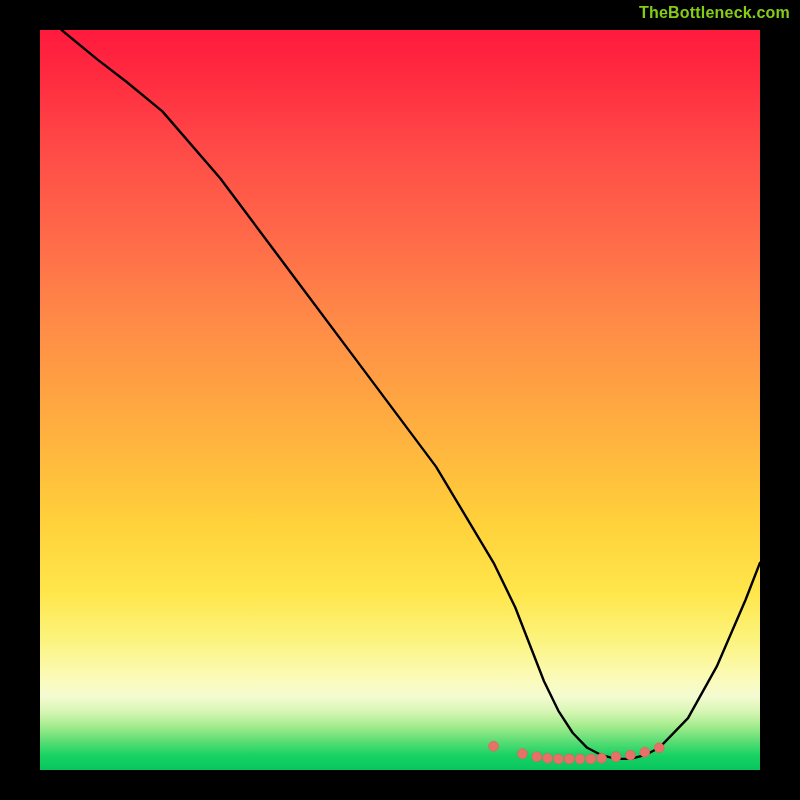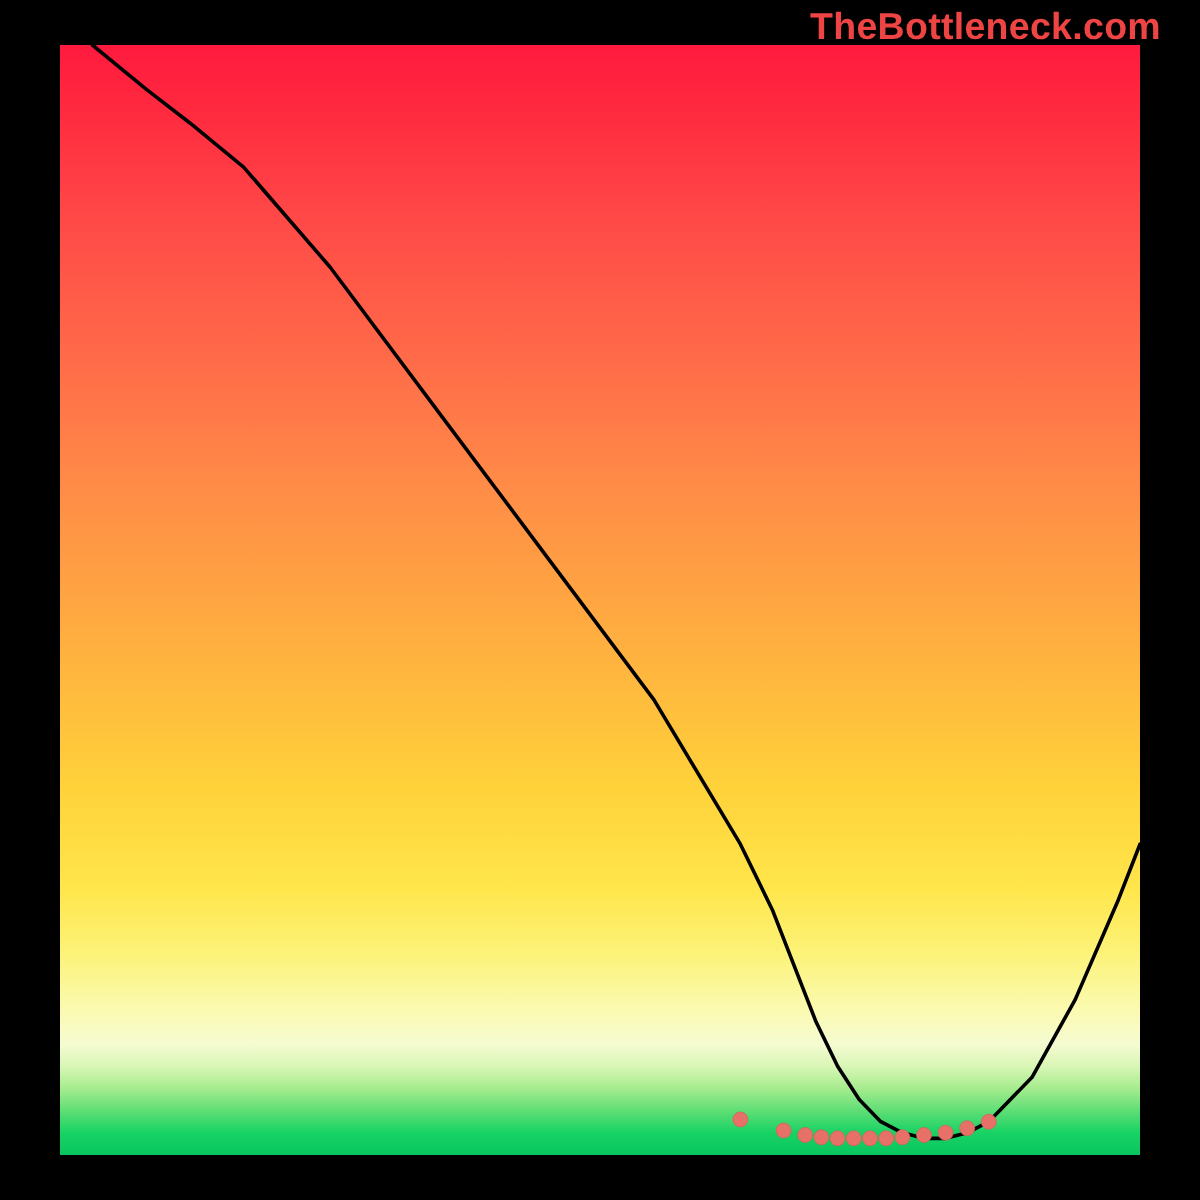--- a/index.html
+++ b/index.html
@@ -13,23 +13,23 @@
   }
   .frame {
     position: relative;
     width: 800px;
     height: 800px;
     background: #000;
   }
   .watermark {
     position: absolute;
     top: 4px;
-    right: 26px;
-    color: #ef4444;
-    font-size: 25px;
+    right: 10px;
+    color: #84cc16;
+    font-size: 16px;
     font-weight: bold;
     letter-spacing: 0.2px;
     z-index: 10;
   }
   
   .plot {
     position: absolute;
     left: 40px;
     top: 30px;
     width: 720px;

